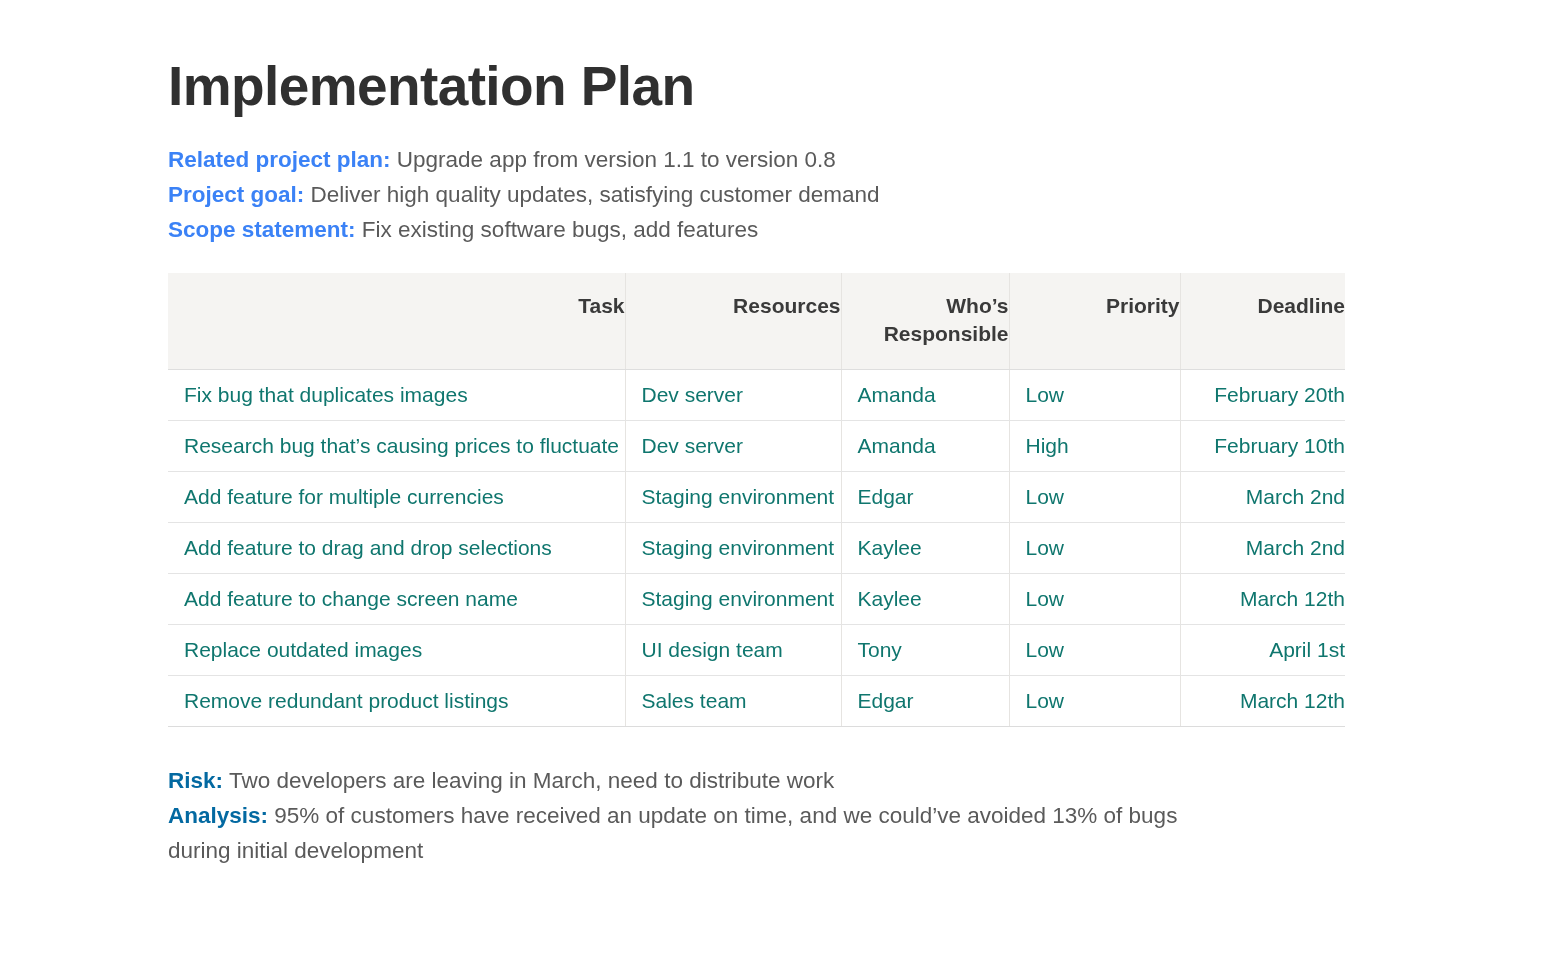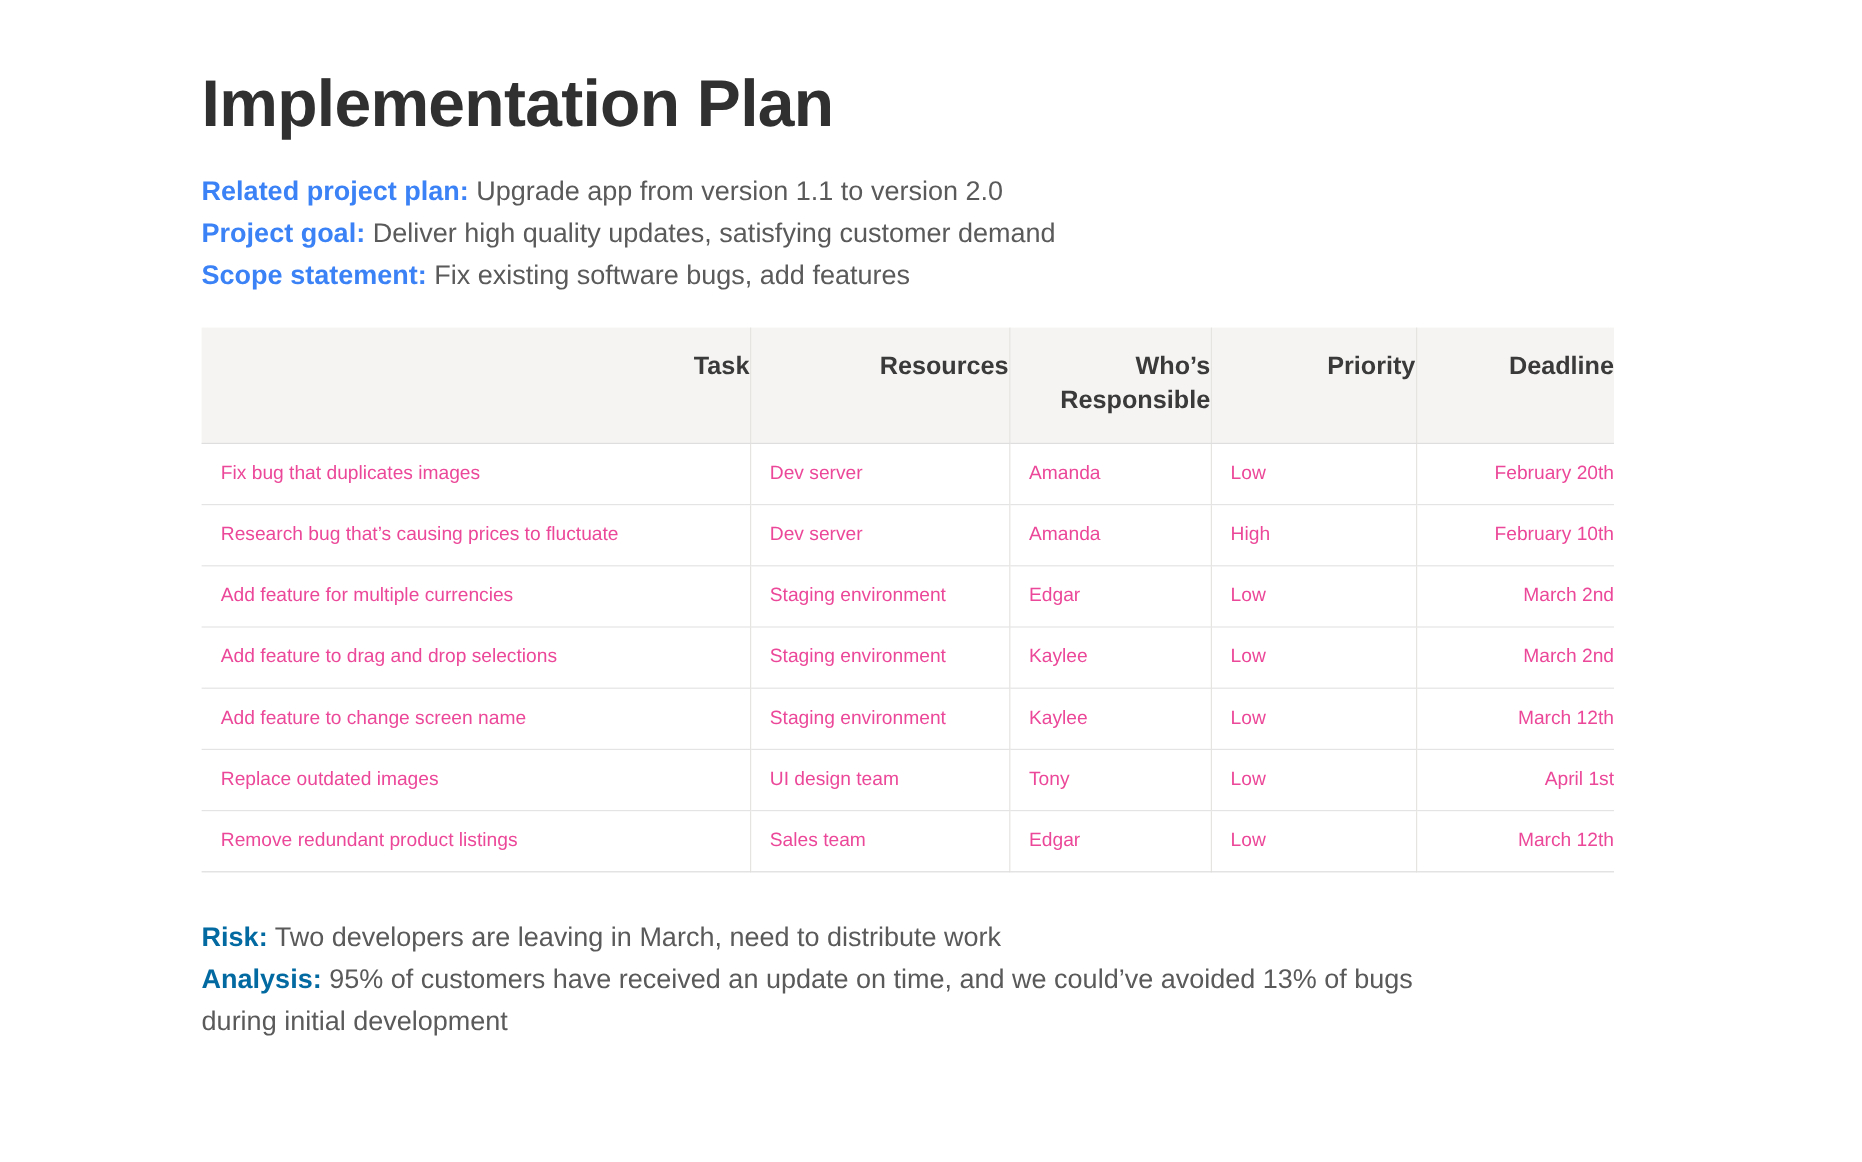--- a/index.html
+++ b/index.html
@@ -79,22 +79,22 @@
     color: #3a3a3a;
     line-height: 28px;
     border-right: 1px solid #e6e4e1;
     border-bottom: 1px solid #dedede;
   }
   .plan-table thead th:last-child { border-right: none; }
 
   .plan-table tbody td {
     height: 50px;
     padding: 0 0 0 16px;
-    font-size: 16px;
-    color: #ec4899;
+    font-size: 21px;
+    color: #0f766e;
     vertical-align: middle;
     border-right: 1px solid #e6e4e1;
     border-bottom: 1px solid #e4e4e4;
     white-space: nowrap;
     overflow: hidden;
   }
   .plan-table tbody td:last-child { border-right: none; text-align: right; }
   .plan-table tbody tr:last-child td { border-bottom: 1px solid #dcdcdc; }
 
   
@@ -116,21 +116,21 @@
 <body>
 
 <div class="page">
   <div class="content">
 
     <h1 class="doc-title">Implementation Plan</h1>
 
     <div class="meta-block">
       <div class="meta-line">
         <span class="lbl">Related project plan:</span>
-        <span>Upgrade app from version 1.1 to version 2.0</span>
+        <span>Upgrade app from version 1.1 to version 0.8</span>
       </div>
       <div class="meta-line">
         <span class="lbl">Project goal:</span>
         <span>Deliver high quality updates, satisfying customer demand</span>
       </div>
       <div class="meta-line">
         <span class="lbl">Scope statement:</span>
         <span>Fix existing software bugs, add features</span>
       </div>
     </div>

